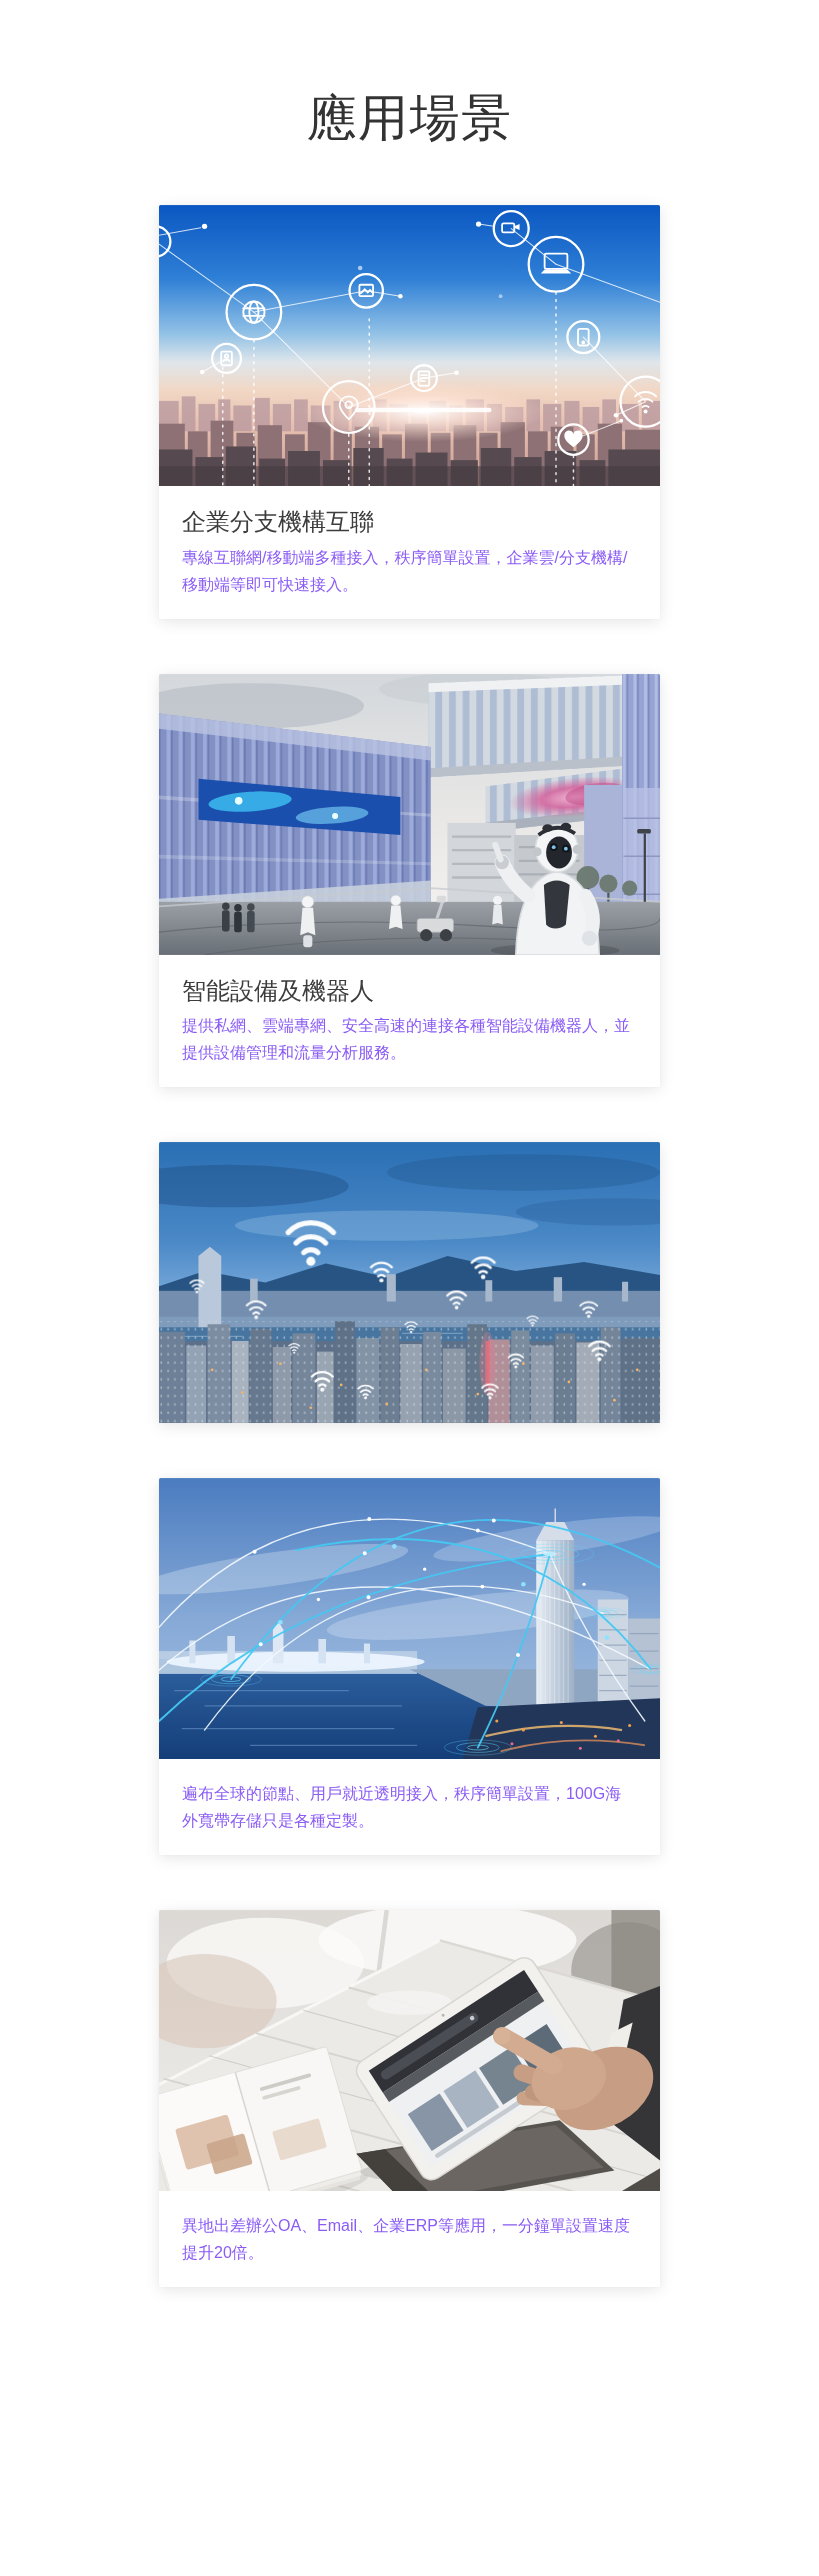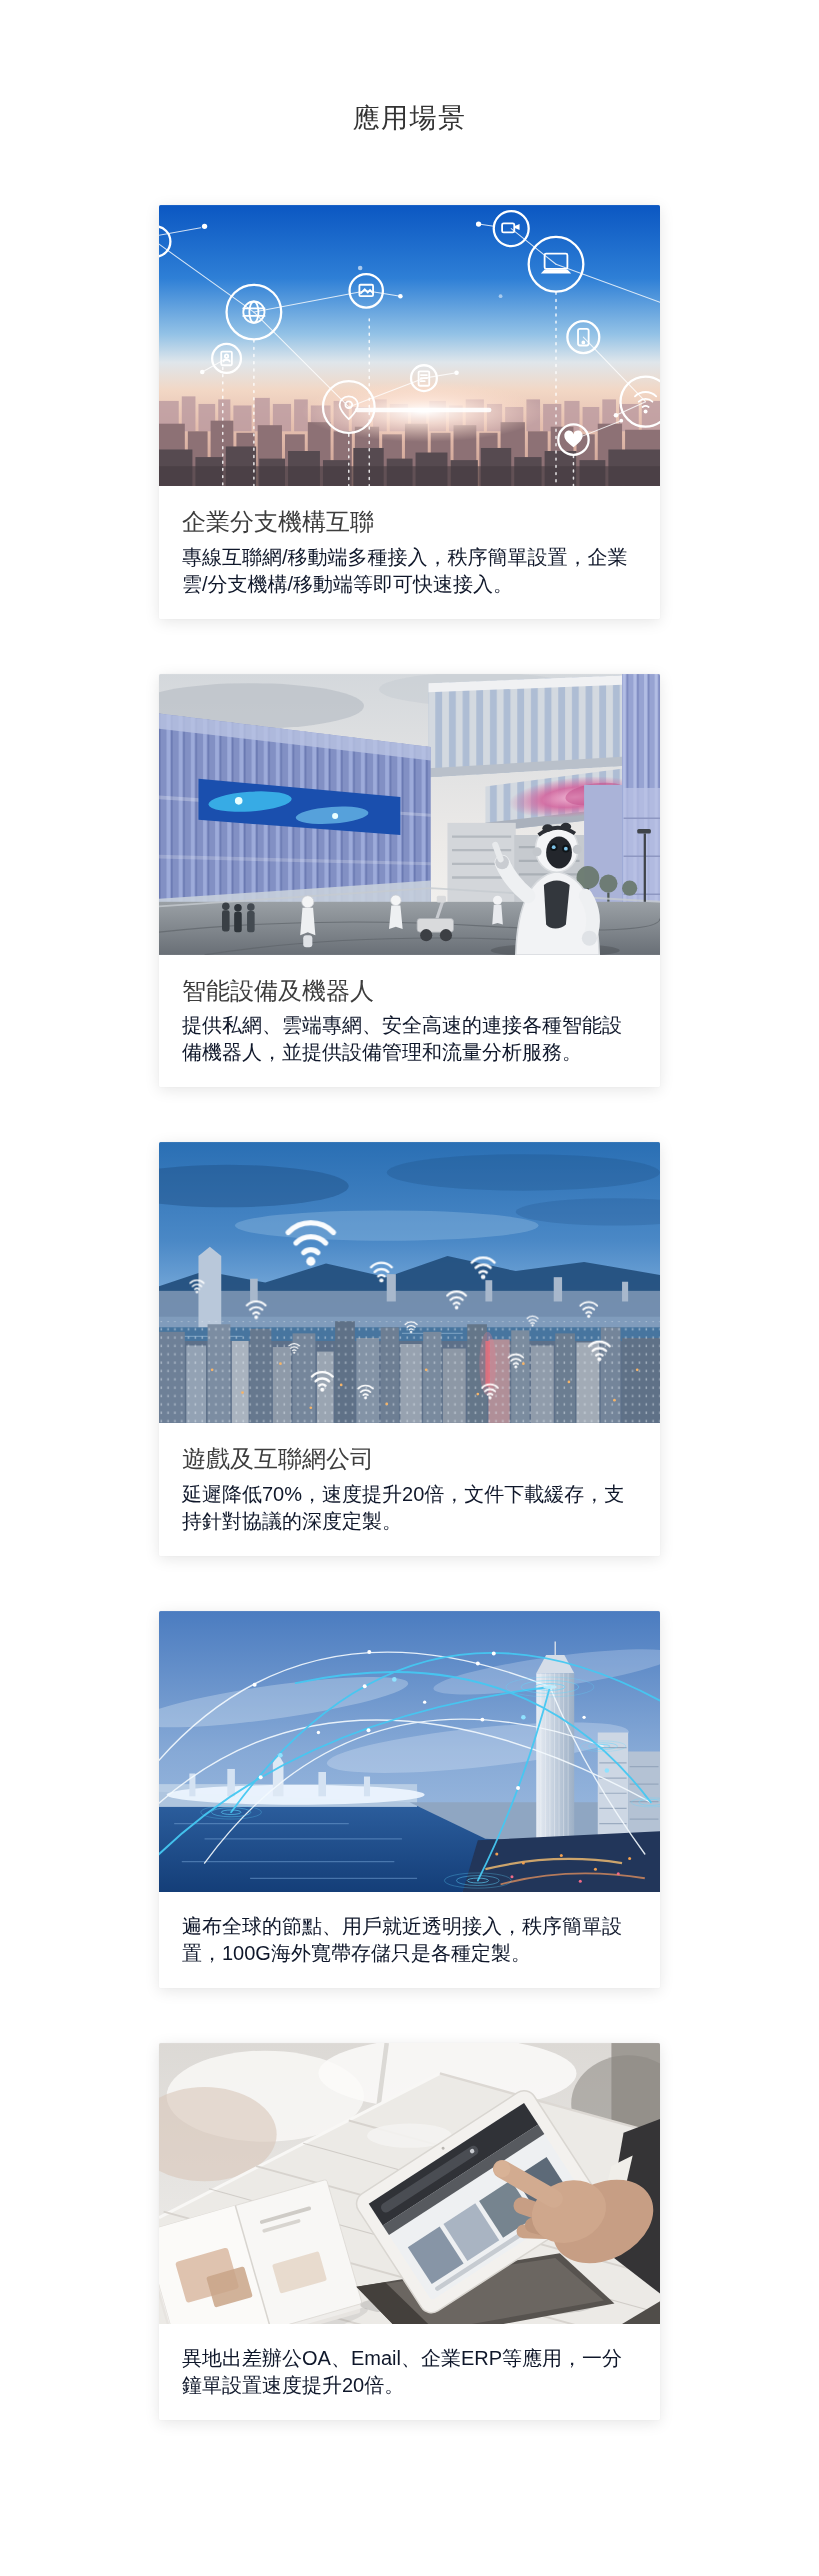--- a/index.html
+++ b/index.html
@@ -4,36 +4,36 @@
 <style>
   html,body{margin:0;padding:0;}
   body{
     width:819px;min-height:2576px;background:#ffffff;
     font-family:"Liberation Sans","DejaVu Sans",sans-serif;
     -webkit-font-smoothing:antialiased;
   }
   .page{padding-top:93px;}
   .page-title{
     margin:0 0 62px 0;text-align:center;
-    font-size:27px;font-weight:400;color:#333333;letter-spacing:1.5px;line-height:50px;
+    font-size:50px;font-weight:400;color:#333333;letter-spacing:1.5px;line-height:50px;
   }
   .card{
     width:501px;margin:8px auto 55px auto;background:#ffffff;border-radius:1.5px;
     box-shadow:0 3px 15px rgba(0,0,0,0.10),0 0 1.5px rgba(0,0,0,0.06);
     overflow:hidden;
   }
   .card:last-child{margin-bottom:0;}
   .card-image{display:block;width:501px;height:281px;}
   .card-image svg{display:block;width:501px;height:281px;}
   .card-body{padding:21px 23px;}
   .card-title{
     margin:0 0 7.6px 0;font-size:24px;font-weight:400;color:#3d3d3d;line-height:29px;
   }
   .card-desc{
-    margin:0;font-size:20px;color:#0f172a;line-height:27px;
+    margin:0;font-size:16px;color:#8b5cf6;line-height:27px;
   }
   .page-bottom-spacer{height:96px;}
 </style>
 </head>
 <body>
 
 <div class="page">
 
   <h1 class="page-title">應用場景</h1>
 
@@ -455,24 +455,20 @@
           <use href="#c3-wf" transform="translate(470,286) scale(0.75)"></use>
           <use href="#c3-wf" transform="translate(215,312) scale(1.05)"></use>
           <use href="#c3-wf" transform="translate(272,327) scale(0.75)"></use>
           <use href="#c3-wf" transform="translate(178,270) scale(0.55)"></use>
           <use href="#c3-wf" transform="translate(332,242) scale(0.6)"></use>
           <use href="#c3-wf" transform="translate(492,234) scale(0.55)"></use>
           <use href="#c3-wf" transform="translate(436,326) scale(0.8)"></use>
         </g>
       </svg>
     </div>
-    <div class="card-body">
-      <h3 class="card-title">遊戲及互聯網公司</h3>
-      <p class="card-desc">延遲降低70%，速度提升20倍，文件下載緩存，支持針對協議的深度定製。</p>
-    </div>
   </div>
 
   <div class="card">
     <div class="card-image">
       <svg viewBox="0 0 660 370" role="img">
         <defs>
           <linearGradient id="c4-sky" x1="0" y1="0" x2="0" y2="1">
             <stop offset="0" stop-color="#4b7cc0"></stop>
               <stop offset=".5" stop-color="#86a9d6"></stop>
               <stop offset="1" stop-color="#a9c4e4"></stop>

